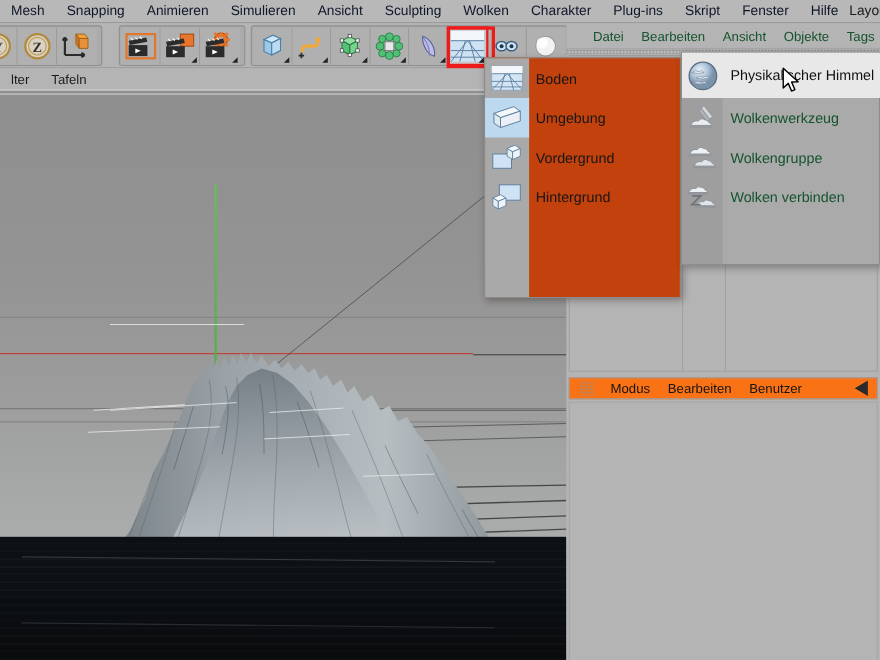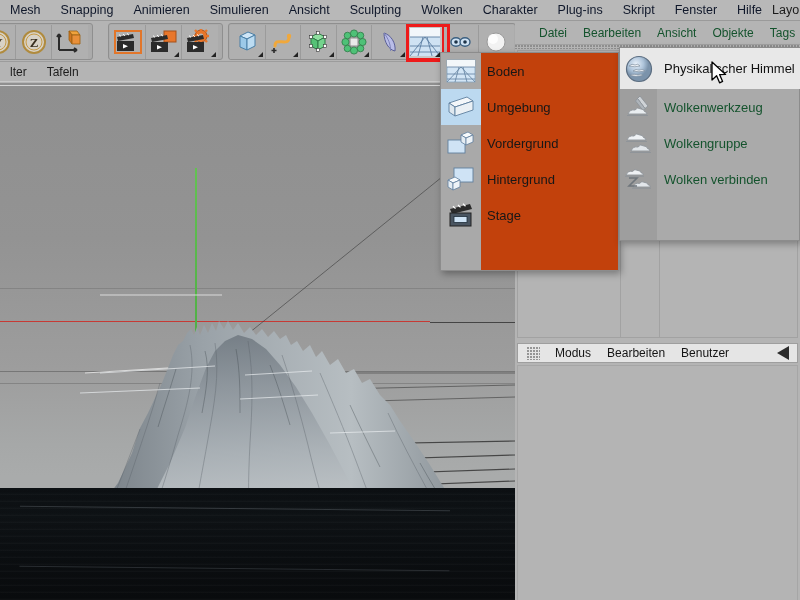--- a/index.html
+++ b/index.html
@@ -128,21 +128,21 @@
   }
   .om-body {
     position:absolute; left:2px; top:29px; width:281px; height:288px;
     background:#b4b4b4;
     border:1px solid #a2a2a2;
   }
   .om-col { position:absolute; top:0; bottom:0; width:1px; background:#a2a2a2; }
 
   .am-menubar {
     position:absolute; left:2px; top:322px; width:281px; height:20px;
-    background:#e5e5e5;
+    background:#f97316;
     border:1px solid #9e9e9e;
     display:flex; align-items:center;
   }
   .am-menubar .mi { font-size:12px; color:#141414; padding:0 8px; }
   .am-arrow {
     margin-left:auto; margin-right:8px;
     width:0;height:0;
     border-top:7px solid transparent;border-bottom:7px solid transparent;
     border-right:12px solid #2b2b2b;
   }
@@ -591,31 +591,20 @@
         <svg width="30" height="28" viewBox="0 0 30 28">
           <rect x="8" y="3" width="19" height="14" fill="#cfe3f5" stroke="#5f7f9e" stroke-width="0.9"></rect>
           <path d="M2 15 L9 12 L14 15 L7 18 Z" fill="#f7fafc" stroke="#5f7f9e" stroke-width="0.8"></path>
           <path d="M2 15 L7 18 L7 25 L2 22 Z" fill="#e4ecf2" stroke="#5f7f9e" stroke-width="0.8"></path>
           <path d="M7 18 L14 15 L14 22 L7 25 Z" fill="#eef3f7" stroke="#5f7f9e" stroke-width="0.8"></path>
         </svg>
       </div>
       <div class="lbl">Hintergrund</div>
     </div>
 
-    <div class="m1item">
-      <div class="ico">
-        <svg width="30" height="28" viewBox="0 0 30 28">
-          <path d="M4 8 L24 3 L26 8 L6 13 Z" fill="#2b2b2b"></path>
-          <path d="M7 5.2 L9.5 7.6 M12 4 L14.5 6.4 M17 2.8 L19.5 5.2" stroke="#fff" stroke-width="1.2"></path>
-          <rect x="4" y="12" width="21" height="13" fill="#4a5561" stroke="#222" stroke-width="1"></rect>
-          <rect x="8" y="15.5" width="13" height="6" fill="#cfe3f5" stroke="#1f2d3a" stroke-width="0.8"></rect>
-        </svg>
-      </div>
-      <div class="lbl">Stage</div>
-    </div>
   </div>
 
   <div class="menu2">
     <div class="m2hi-bg"></div>
     <div class="iconcol2" style="top:41px;"></div>
 
     <div class="m2item hi" style="height:41px;">
       <div class="ico2">
         <svg width="30" height="30" viewBox="0 0 30 30">
           <defs>

